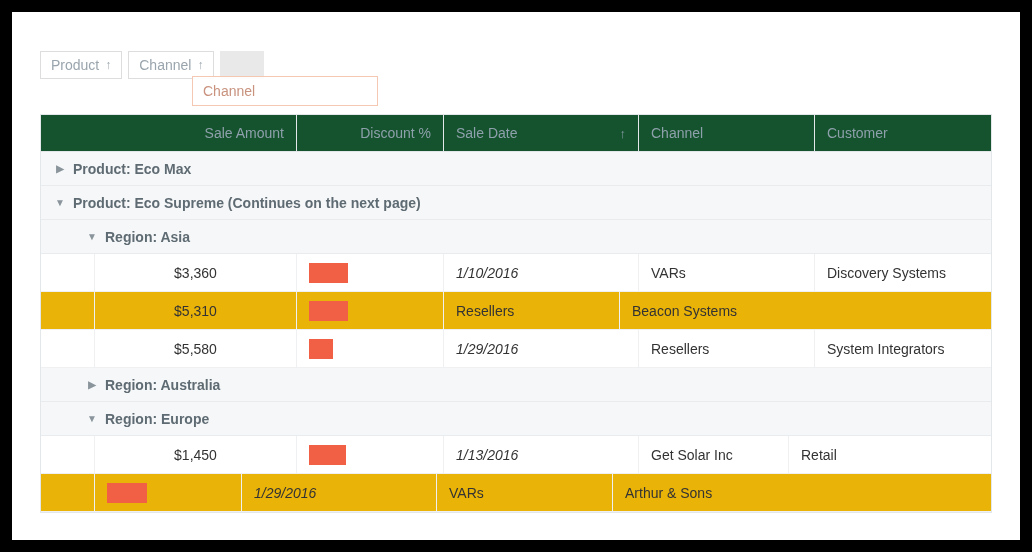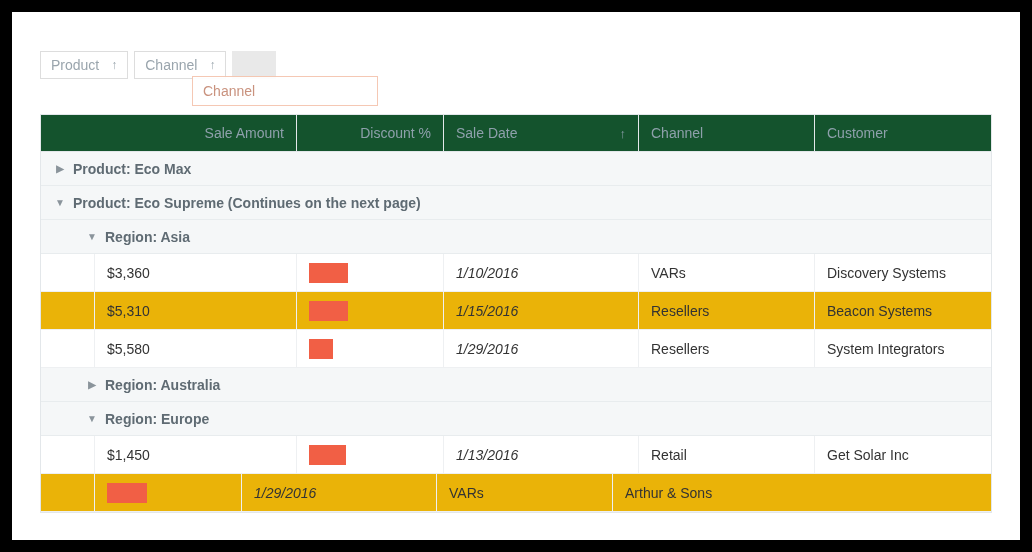--- a/index.html
+++ b/index.html
@@ -18,21 +18,21 @@
     position: relative;
     padding: 38px 28px 28px 28px;
   }
   
   .group-panel { display: flex; gap: 6px; align-items: center; margin-bottom: 34px; position: relative; height: 30px;}
   .group-chip {
     border: 1px solid #ddd;
     padding: 4px 10px;
     display: flex;
     align-items: center;
-    gap: 12px;
+    gap: 6px;
     color: #9aa5ad;
     font-size: 14px;
     cursor: pointer;
     background: #fff;
     height: 28px;
   }
   .sort-arrow { font-size: 12px; color: #9aa5ad; }
   .drop-placeholder {
     width: 44px; height: 28px; background: #e9e9e9;
   }
@@ -104,21 +104,21 @@
     height: 38px;
     border-bottom: 1px solid #eef0f2;
     background:#fff;
   }
   .data-row .cell {
     display:flex; align-items:center; padding:0 12px; color:#333;
     border-right: 1px solid #eef0f2;
   }
   .data-row .cell:last-child { border-right:none; }
   .d-ind { width:54px; }
-  .d-amt { width:202px; justify-content:flex-start; }
+  .d-amt { width:202px; justify-content:center; }
   .d-disc { width:147px; padding:0 6px;}
   .d-date { width:195px;font-style:italic; }
   .d-chan { width:176px;text-align:center; }
   .d-cust { width:150px; }
   .bar-wrap { width:100%; height:100%; display:flex; align-items:center;}
   .bar { background:#f15f45; height:20px; }
   .alt { background:#eab308; }
 </style>
 </head>
 <body>
@@ -206,23 +206,20 @@
     <div class="data-row alt">
       <div class="cell d-ind"></div>
       <div class="cell d-amt">
           <span>$5,310</span>
         </div>
       <div class="cell d-disc">
           <div class="bar-wrap">
             <div class="bar" style="width:32%"></div>
           </div>
         </div>
-      <div class="cell d-date">
-          <span>1/15/2016</span>
-        </div>
       <div class="cell d-chan">
           <span>Resellers</span>
         </div>
       <div class="cell d-cust">
           <span>Beacon Systems</span>
         </div>
     </div>
     <div class="data-row">
       <div class="cell d-ind"></div>
       <div class="cell d-amt">
@@ -264,25 +261,25 @@
           <span>$1,450</span>
         </div>
       <div class="cell d-disc">
           <div class="bar-wrap">
             <div class="bar" style="width:30%"></div>
           </div>
         </div>
       <div class="cell d-date">
           <span>1/13/2016</span>
         </div>
+      <div class="cell d-cust">
+          <span>Get Solar Inc</span>
+        </div>
       <div class="cell d-chan">
           <span>Retail</span>
-        </div>
-      <div class="cell d-cust">
-          <span>Get Solar Inc</span>
         </div>
     </div>
     <div class="data-row alt">
       <div class="cell d-ind"></div>
       <div class="cell d-disc">
           <div class="bar-wrap">
             <div class="bar" style="width:33%"></div>
           </div>
         </div>
       <div class="cell d-date">

